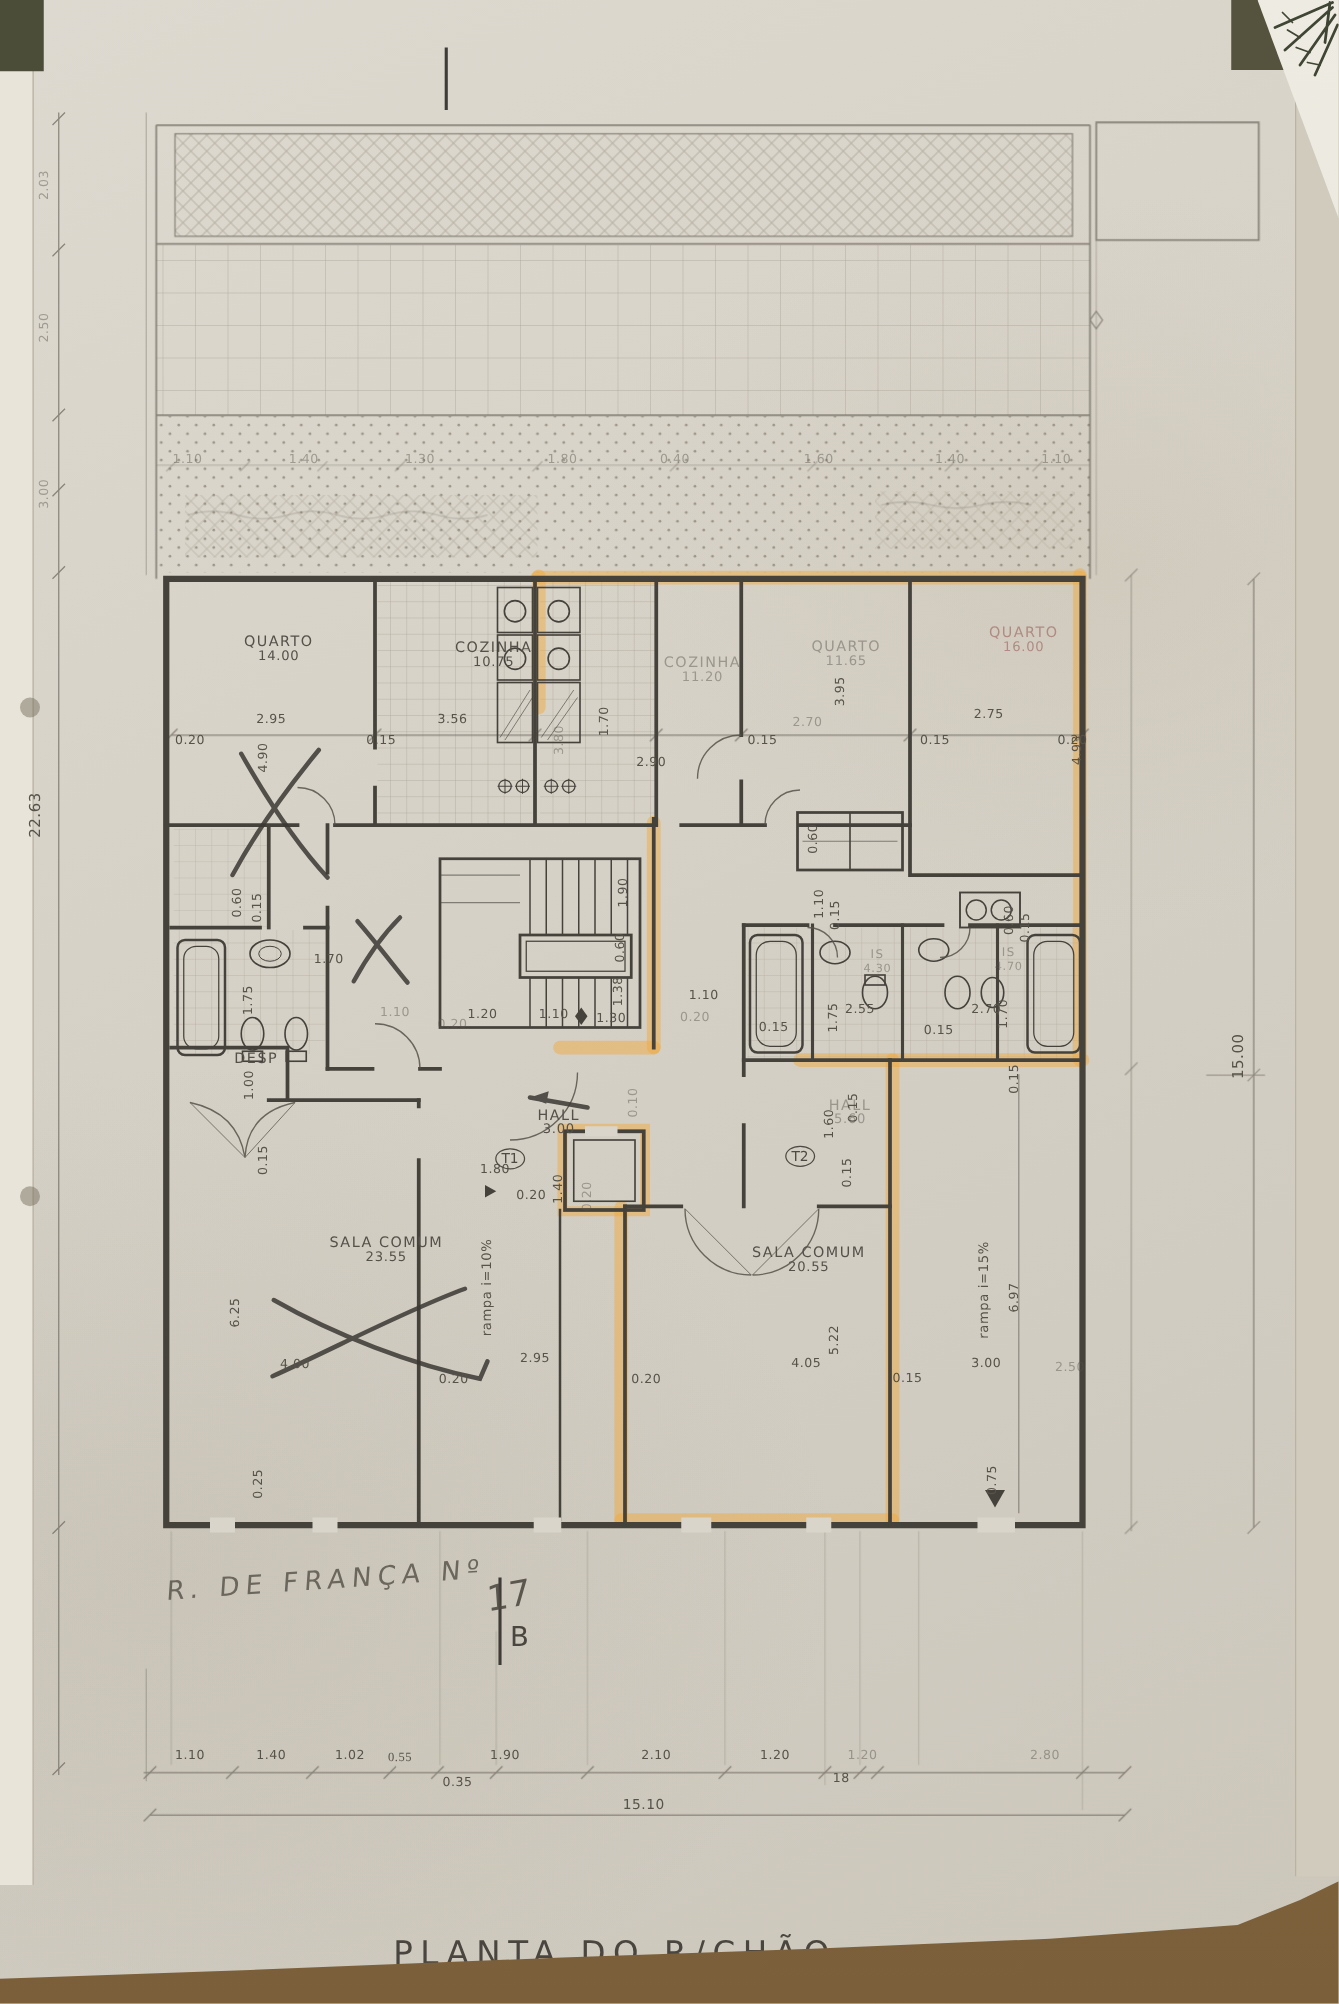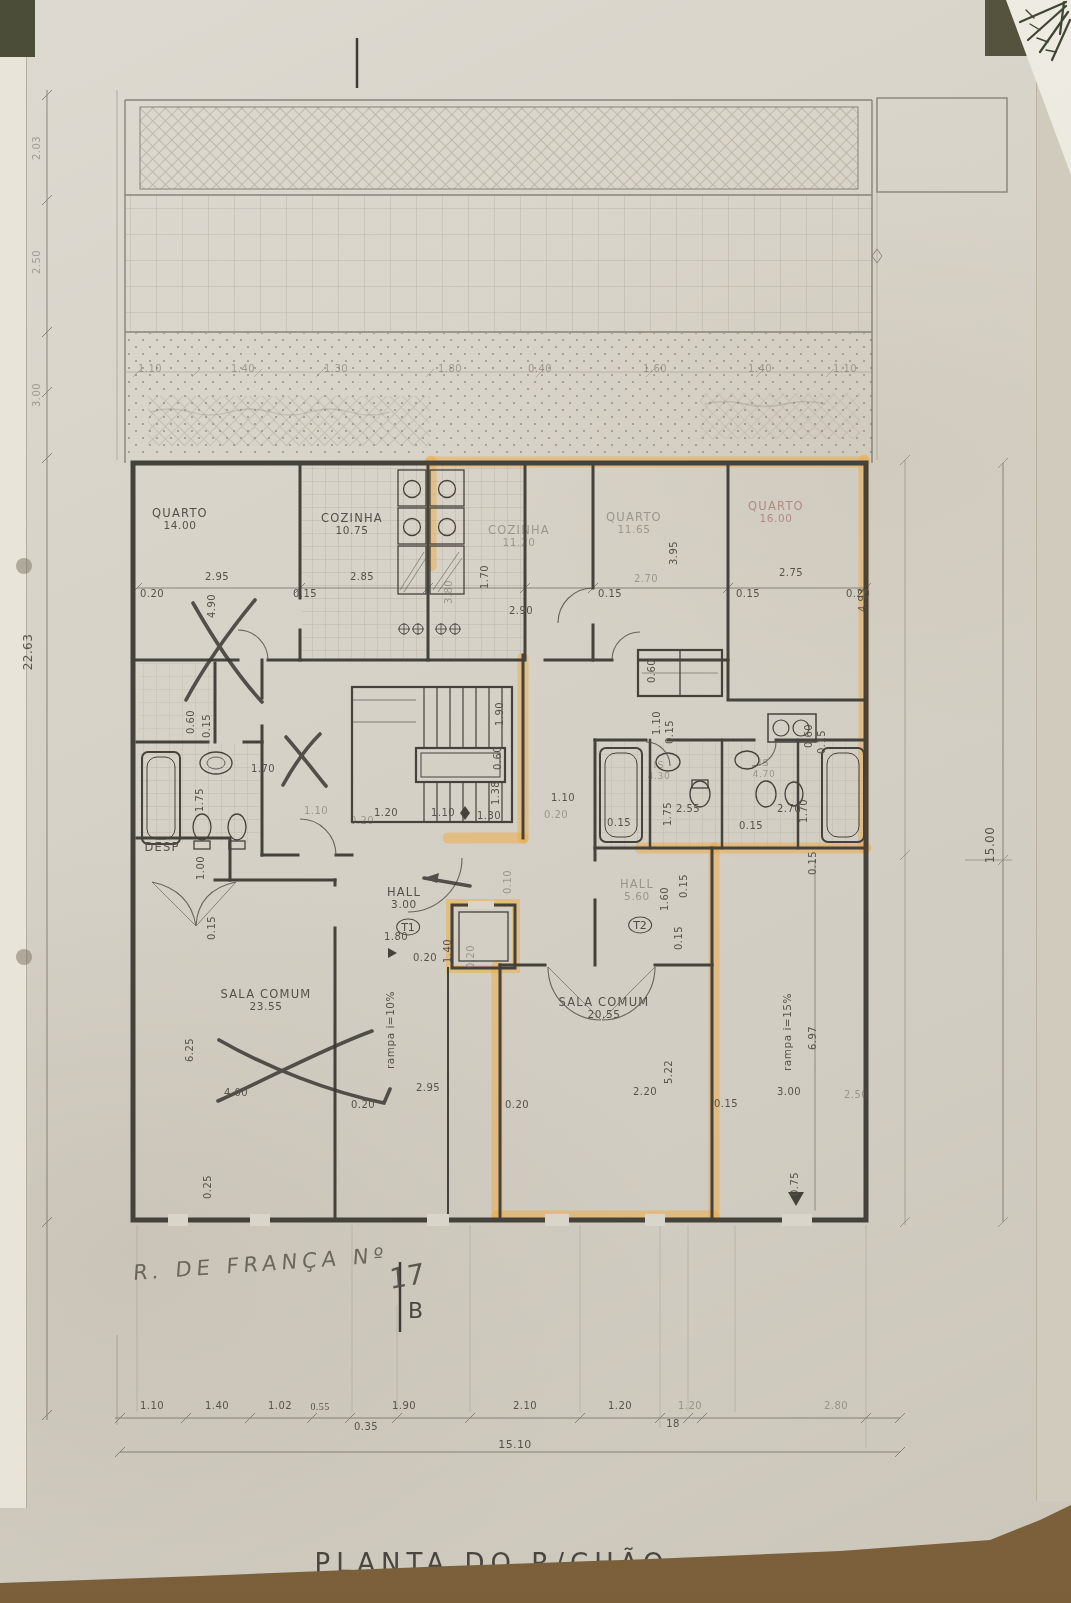--- a/index.html
+++ b/index.html
@@ -23,21 +23,21 @@
   #branch-svg{position:absolute;left:1000px;top:0;}
   .table{position:absolute;left:0;top:0;width:1071px;height:1603px;
     clip-path:polygon(0px 1583px,200px 1576px,450px 1566px,650px 1559px,840px 1551px,
       990px 1540px,1040px 1520px,1071px 1505px,1071px 1603px,0px 1603px);
     background:linear-gradient(180deg,#9a7d52 0%,#85683f 60%,#7a5f3a 100%);}
   #plan-svg{position:absolute;left:0;top:0;}
   #labels{position:absolute;left:0;top:0;width:1071px;height:1603px;color:#4e4a42;}
   .lbl{position:absolute;transform:translate(-50%,-50%);white-space:nowrap;}
   .dim{font-size:10px;letter-spacing:.4px;color:#57534a;}
   .faint{opacity:.45;}
-  .room{text-align:center;line-height:1.12;color:#55514a;}
+  .room{text-align:center;line-height:1.12;color:#55514a;margin-left:43px;}
   .room .nm{font-size:11.5px;letter-spacing:1.2px;}
   .room .ar{font-size:10.5px;letter-spacing:.6px;}
   .tint{color:#a4716b;opacity:.72;}
   .tmark{border:1.4px solid #4e4a43;border-radius:50%;padding:0 4px;font-size:11px;
     line-height:15px;color:#4e4a43;background:transparent;text-align:center;}
   .ramp{font-size:10.5px;letter-spacing:.5px;color:#57534a;}
   .easement{position:absolute;left:516px;top:256px;transform:translate(-50%,-50%);
     font-size:15px;letter-spacing:7px;color:#6e6759;opacity:.9;white-space:nowrap;}
   .title{position:absolute;left:492px;top:1563px;transform:translate(-50%,-50%);
     font-size:26px;letter-spacing:6px;color:#4a463f;white-space:nowrap;}
@@ -279,21 +279,21 @@
     <span class="lbl dim faint" style="left: 36px; top: 148px; transform: translate(-50%, -50%) rotate(-90deg);">2.03</span>
     <span class="lbl dim faint" style="left: 36px; top: 262px; transform: translate(-50%, -50%) rotate(-90deg);">2.50</span>
     <span class="lbl dim faint" style="left: 36px; top: 395px; transform: translate(-50%, -50%) rotate(-90deg);">3.00</span>
     <span class="lbl dim" style="font-size: 12px; left: 28px; top: 652px; transform: translate(-50%, -50%) rotate(-90deg);">22.63</span>
     <span class="lbl dim" style="font-size: 12px; left: 990px; top: 845px; transform: translate(-50%, -50%) rotate(-90deg);">15.00</span>
     <span class="lbl dim" style="font-size: 11px; left: 515px; top: 1444px; transform: translate(-50%, -50%);">15.10</span>
     <span class="lbl dim" style="left: 152px; top: 593px; transform: translate(-50%, -50%);">0.20</span>
     <span class="lbl dim" style="left: 217px; top: 576px; transform: translate(-50%, -50%);">2.95</span>
     <span class="lbl dim" style="left: 211px; top: 606px; transform: translate(-50%, -50%) rotate(-90deg);">4.90</span>
     <span class="lbl dim" style="left: 305px; top: 593px; transform: translate(-50%, -50%);">0.15</span>
-    <span class="lbl dim" style="left: 362px; top: 576px; transform: translate(-50%, -50%);">2.85</span>
+    <span class="lbl dim" style="left: 362px; top: 576px; transform: translate(-50%, -50%);">3.56</span>
     <span class="lbl dim faint" style="left: 448px; top: 592px; transform: translate(-50%, -50%) rotate(-90deg);">3.80</span>
     <span class="lbl dim" style="left: 484px; top: 577px; transform: translate(-50%, -50%) rotate(-90deg);">1.70</span>
     <span class="lbl dim" style="left: 521px; top: 578px; transform: translate(-50%, -50%); margin-top: 32px;">2.90</span>
     <span class="lbl dim" style="left: 610px; top: 593px; transform: translate(-50%, -50%);">0.15</span>
     <span class="lbl dim faint" style="left: 646px; top: 578px; transform: translate(-50%, -50%);">2.70</span>
     <span class="lbl dim" style="left: 673px; top: 553px; transform: translate(-50%, -50%) rotate(-90deg);">3.95</span>
     <span class="lbl dim" style="left: 748px; top: 593px; transform: translate(-50%, -50%);">0.15</span>
     <span class="lbl dim" style="left: 791px; top: 572px; transform: translate(-50%, -50%);">2.75</span>
     <span class="lbl dim" style="left: 858px; top: 593px; transform: translate(-50%, -50%);">0.20</span>
     <span class="lbl dim" style="left: 862px; top: 600px; transform: translate(-50%, -50%) rotate(-90deg);">4.93</span>
@@ -331,21 +331,21 @@
     <span class="lbl dim faint" style="left: 470px; top: 957px; transform: translate(-50%, -50%) rotate(-90deg);">0.20</span>
     <span class="lbl dim" style="left: 664px; top: 899px; transform: translate(-50%, -50%) rotate(-90deg);">1.60</span>
     <span class="lbl dim" style="left: 683px; top: 886px; transform: translate(-50%, -50%) rotate(-90deg);">0.15</span>
     <span class="lbl dim" style="left: 678px; top: 938px; transform: translate(-50%, -50%) rotate(-90deg);">0.15</span>
     <span class="lbl dim" style="left: 189px; top: 1050px; transform: translate(-50%, -50%) rotate(-90deg);">6.25</span>
     <span class="lbl dim" style="left: 236px; top: 1092px; transform: translate(-50%, -50%);">4.00</span>
     <span class="lbl dim" style="left: 428px; top: 1087px; transform: translate(-50%, -50%);">2.95</span>
     <span class="lbl dim" style="left: 363px; top: 1104px; transform: translate(-50%, -50%);">0.20</span>
     <span class="lbl dim" style="left: 207px; top: 1187px; transform: translate(-50%, -50%) rotate(-90deg);">0.25</span>
     <span class="lbl dim" style="left: 668px; top: 1072px; transform: translate(-50%, -50%) rotate(-90deg);">5.22</span>
-    <span class="lbl dim" style="left: 645px; top: 1091px; transform: translate(-50%, -50%);">2.20</span>
+    <span class="lbl dim" style="left: 645px; top: 1091px; transform: translate(-50%, -50%);">4.05</span>
     <span class="lbl dim" style="left: 517px; top: 1104px; transform: translate(-50%, -50%);">0.20</span>
     <span class="lbl dim" style="left: 726px; top: 1103px; transform: translate(-50%, -50%);">0.15</span>
     <span class="lbl dim" style="left: 789px; top: 1091px; transform: translate(-50%, -50%);">3.00</span>
     <span class="lbl dim faint" style="left: 856px; top: 1094px; transform: translate(-50%, -50%);">2.50</span>
     <span class="lbl dim" style="left: 812px; top: 1038px; transform: translate(-50%, -50%) rotate(-90deg);">6.97</span>
     <span class="lbl dim" style="left: 812px; top: 863px; transform: translate(-50%, -50%) rotate(-90deg);">0.15</span>
     <span class="lbl dim" style="left: 794px; top: 1184px; transform: translate(-50%, -50%) rotate(-90deg);">0.75</span>
     <span class="lbl dim" style="left: 152px; top: 1405px; transform: translate(-50%, -50%);">1.10</span>
     <span class="lbl dim" style="left: 217px; top: 1405px; transform: translate(-50%, -50%);">1.40</span>
     <span class="lbl dim" style="left: 280px; top: 1405px; transform: translate(-50%, -50%);">1.02</span>

